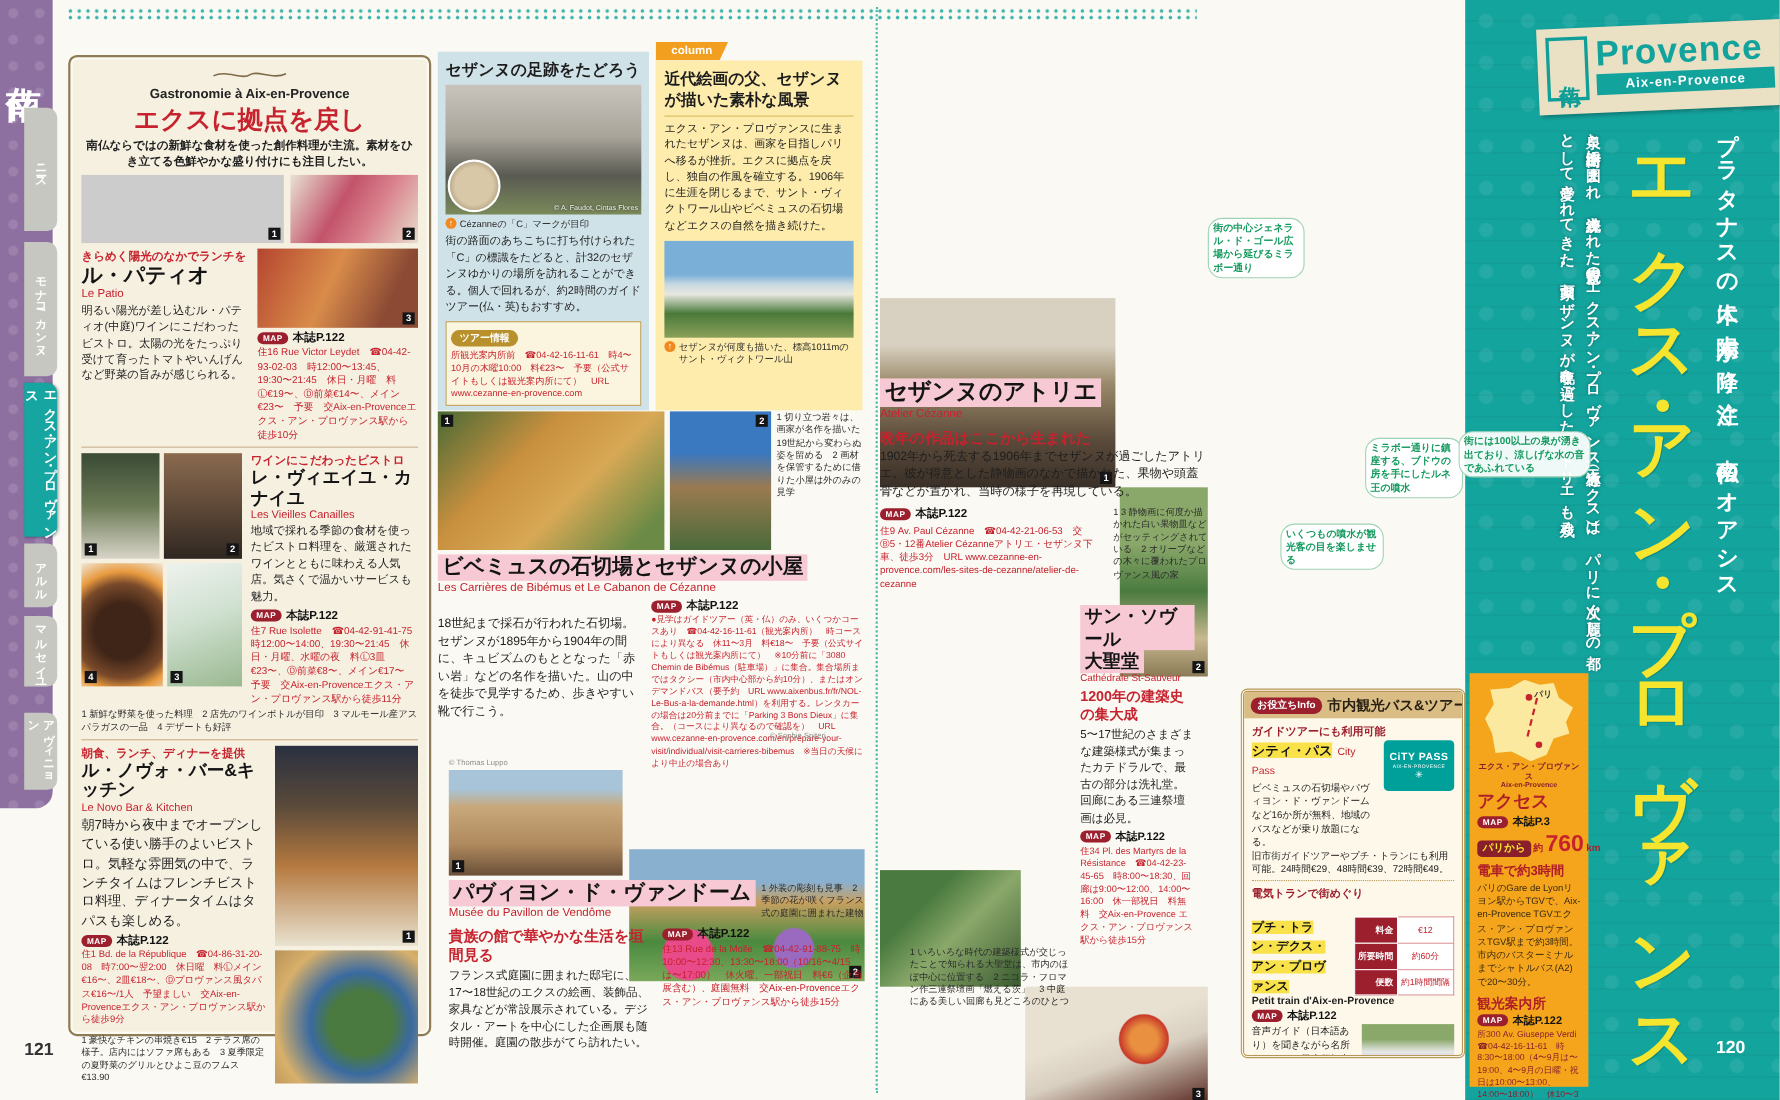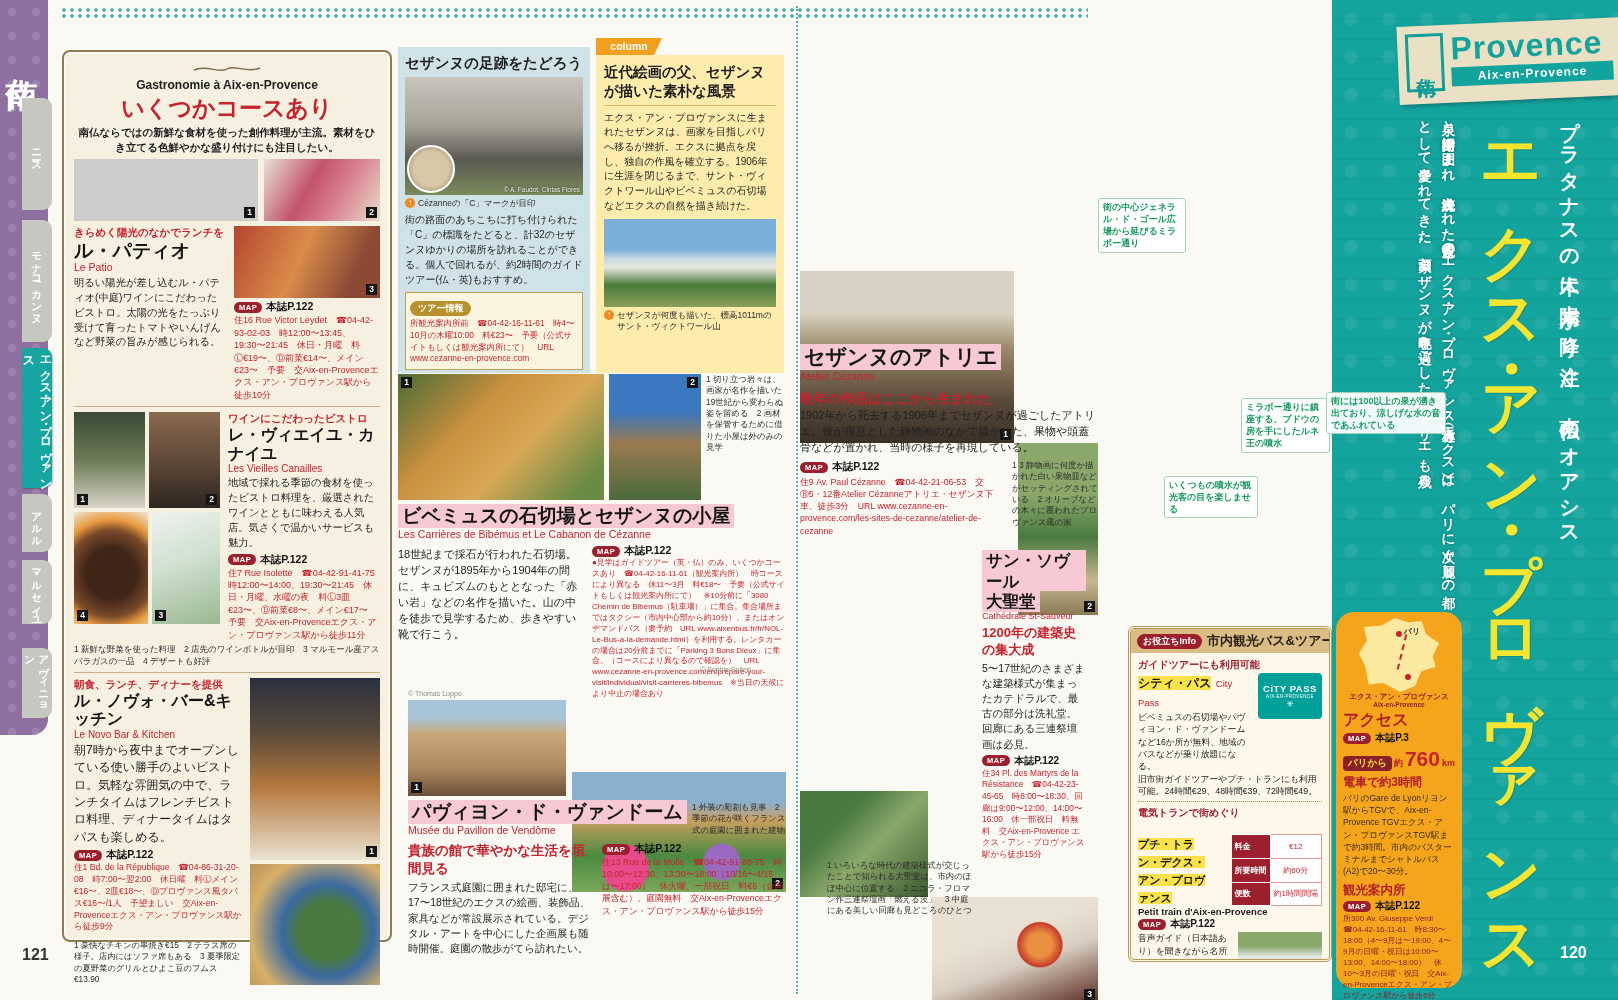--- a/index.html
+++ b/index.html
@@ -15,42 +15,42 @@
 .mtag{background:#9c1f2e;color:#fff;font-size:7.5px;font-weight:bold;padding:1px 5px;border-radius:7px;letter-spacing:.5px}
 .det{color:#c6232e;line-height:1.38;font-size:9px}
 .tagl{color:#c6232e;font-weight:bold;font-size:11px}
 .nm{font-weight:bold;color:#141414;line-height:1.15}
 .en{color:#c6232e;font-weight:normal;font-size:10.5px;line-height:1.1}
 .dsc{color:#1d1d1d;line-height:1.45;font-size:10.5px}
 .cap{color:#2b2b2b;line-height:1.35;font-size:8.5px}
 .pinkT{background:#f6c9d4;font-weight:bold;color:#141414;padding:0 4px;display:inline-block;line-height:1.25}
 .sub{color:#c6232e;font-weight:bold;line-height:1.3}
 .hl{background:#f9e14a;font-weight:bold;color:#141414}
-.gcap{position:absolute;background:rgba(255,255,255,.93);border:1px solid #9fd4b4;border-radius:3px;color:#159a5f;font-size:9px;font-weight:bold;line-height:1.35;padding:2px 4px;z-index:6}
+.gcap{position:absolute;background:rgba(255,255,255,.93);border:1px solid #9fd4b4;border-radius:13px;color:#159a5f;font-size:9px;font-weight:bold;line-height:1.35;padding:2px 4px;z-index:6}
 .vrt{writing-mode:vertical-rl}
 .upr{text-orientation:upright}
 .rule{border-top:1px solid #c9b089;margin:5px 0}
 .rail{left:0;top:0;width:48px;height:735px;background:#8d6fa0;background-image:radial-gradient(circle at 12px 12px,rgba(255,255,255,.12) 4px,transparent 5px);background-size:24px 24px;border-radius:0 0 16px 0}
 .tab{left:22px;width:30px;border-radius:0 9px 9px 0;background:#c7c7c1;color:#fff;font-size:10.5px;font-weight:bold;display:flex;align-items:center;justify-content:center}
 .tab.active{background:#16a5a0;font-size:12px;box-shadow:1px 1px 2px rgba(0,0,0,.25)}
 .box-resto{left:62px;top:50px;width:330px;height:892px;background:#f6f0e1;border:2px solid #8d7c55;border-radius:8px;box-shadow:inset 0 0 0 2px #fdfaf2;padding:8px 10px;display:flex;flex-direction:column}
 .dots{left:60px;top:7px;width:1028px;height:12px;background-image:radial-gradient(circle,#3db4ad 1.5px,transparent 1.9px);background-size:8px 6px}
 .gutter{left:796px;top:6px;height:988px;width:0;border-left:2px dotted #49b9b2}
 .bluebox{left:398px;top:47px;width:192px;height:326px;background:#cfe2e8;padding:7px}
 .colTab{left:596px;top:38px;width:66px;height:17px;background:#f29f1f;color:#fff;font-weight:bold;font-size:10.5px;text-align:center;line-height:17px;clip-path:polygon(0 0,100% 0,88% 100%,0 100%)}
 .colBox{left:596px;top:55px;width:188px;height:318px;background:#fdecac;padding:8px}
 .tourbox{border:1px solid #bfa05a;background:#fbf5df;padding:4px;margin-top:5px}
 .chip{background:#b8912c;color:#fff;font-size:9px;font-weight:bold;display:inline-block;padding:1px 8px;border-radius:8px;margin-bottom:2px}
 .infobox{left:1128px;top:626px;width:204px;height:336px;background:#fdf8ea;border:3px double #b89858;border-radius:6px;overflow:hidden}
 .infohead{height:24px;background:#d9bd85;display:flex;align-items:center;gap:5px;padding:0 6px}
 .infochip{background:#9c1f2e;color:#fff;font-size:9px;font-weight:bold;padding:1px 6px;border-radius:8px;white-space:nowrap}
 .tbl{width:90px;font-size:8px;border-collapse:collapse}
-.tbl .lab{background:#9c1f2e;color:#fff;font-weight:bold;padding:1px 3px;text-align:left;border:1px solid #fff;white-space:nowrap}
+.tbl .lab{background:#9c1f2e;color:#fff;font-weight:bold;padding:1px 3px;text-align:right;border:1px solid #fff;white-space:nowrap}
 .tbl .val{background:#fff;color:#c6232e;border:1px solid #dd9a9a;padding:1px 3px;text-align:center;white-space:nowrap}
-.accbox{left:1336px;top:612px;width:126px;height:376px;background:#f4a51c;border-radius:18px;padding:6px 7px;z-index:5}
+.accbox{left:1336px;top:612px;width:108px;height:376px;background:#f4a51c;border-radius:0;padding:6px 7px;z-index:5}
 .hero{left:1332px;top:0;width:286px;height:1000px;background:#14a49e;background-image:radial-gradient(rgba(255,255,255,.07) 6px,transparent 7px),repeating-linear-gradient(0deg,rgba(0,0,0,.04) 0 2px,transparent 2px 20px);background-size:38px 38px,auto}
 .tag{left:1398px;top:22px;width:226px;height:78px;background:#eae0c4;transform:rotate(-2.5deg);box-shadow:2px 2px 4px rgba(0,0,0,.3);display:flex;gap:7px;padding:8px;z-index:8}
 .stamp{width:38px;height:58px;border:3px solid #0f9e98;display:flex;align-items:center;justify-content:center;color:#0f9e98;font-weight:bold;font-size:19px}
 .provname{color:#12a39d;font-weight:bold;font-size:32px;line-height:1;letter-spacing:1px}
 .provbar{margin-top:3px;width:162px;height:19px;background:#12a39d;color:#fff;font-weight:bold;font-size:12px;text-align:center;line-height:19px;letter-spacing:1px}
 .fr-map{width:80px;height:74px;margin:0 auto;background:#fbe9a0;clip-path:polygon(45% 0,62% 6%,78% 4%,84% 22%,100% 34%,92% 52%,96% 66%,78% 72%,70% 92%,52% 100%,30% 88%,12% 90%,8% 66%,0 48%,10% 30%,6% 12%,28% 10%);position:relative}
 .dashline{position:absolute;left:52%;top:16px;height:36px;border-left:2px dashed #c6232e;transform:rotate(14deg)}
 .reddot{position:absolute;width:6px;height:6px;border-radius:50%;background:#c6232e}
 </style>
 </head>
@@ -81,21 +81,21 @@
 <div class="abs dots"></div>
 <div class="abs gutter"></div>
 
 <div class="abs box-resto">
   <div style="text-align:center">
     <svg width="70" height="10" viewBox="0 0 70 10">
         <path d="M2 6 C14 0 28 10 35 5 C42 0 56 10 68 4" stroke="#7d6b49" fill="none" stroke-width="1.4"></path>
       </svg>
   </div>
   <div style="text-align:center;font-weight:bold;font-size:12px;color:#222">Gastronomie à Aix-en-Provence</div>
-  <div style="text-align:center;font-weight:bold;font-size:23px;color:#c6232e;margin:1px 0">いくつかコースあり</div>
+  <div style="text-align:center;font-weight:bold;font-size:23px;color:#c6232e;margin:1px 0">エクスに拠点を戻し</div>
   <div style="text-align:center;font-weight:bold;font-size:10.5px;line-height:1.4;margin-bottom:5px">南仏ならではの新鮮な食材を使った創作料理が主流。素材をひき立てる色鮮やかな盛り付けにも注目したい。</div>
 
   <div style="display:flex;gap:6px;height:148px">
     <div class="ph" style="flex:1.6;background:linear-gradient(135deg,#5a3category 0,#6b3c20 0,#8c5127 35%,#b5793f 60%,#e9e0d0 88%)">
         <span class="bdg br">1</span>
       </div>
     <div style="width:116px;display:flex;flex-direction:column;gap:3px">
       <div class="ph" style="height:62px;background:linear-gradient(120deg,#e8e2d4 0,#c2536a 40%,#d9828d 65%,#e8ddcc 100%)">
           <span class="bdg br">2</span>
         </div>
@@ -218,21 +218,21 @@
       </div>
     <div class="ph" style="width:92px;background:linear-gradient(180deg,#3a78c0 0 30%,#9a7a50 55%,#4a6a3a 100%)">
         <span class="bdg tr">2</span>
       </div>
     <div class="cap" style="flex:1;font-size:8.4px">1 切り立つ岩々は、画家が名作を描いた19世紀から変わらぬ姿を留める　2 画材を保管するために借りた小屋は外のみの見学</div>
   </div>
   <div style="margin-top:4px"><span class="pinkT" style="font-size:19px">ビベミュスの石切場とセザンヌの小屋</span></div>
   <div class="en" style="font-size:10.5px;margin-top:1px">Les Carrières de Bibémus et Le Cabanon de Cézanne</div>
   <div style="display:flex;gap:8px;margin-top:4px">
     <div style="width:186px">
-      <div class="dsc" style="font-size:11px;margin-top:3px">18世紀まで採石が行われた石切場。セザンヌが1895年から1904年の間に、キュビズムのもととなった「赤い岩」などの名作を描いた。山の中を徒歩で見学するため、歩きやすい靴で行こう。</div>
+      <div class="dsc" style="font-size:11px;margin-top:16px">18世紀まで採石が行われた石切場。セザンヌが1895年から1904年の間に、キュビズムのもととなった「赤い岩」などの名作を描いた。山の中を徒歩で見学するため、歩きやすい靴で行こう。</div>
     </div>
     <div style="flex:1">
       <div class="maprow" style="font-size:10.5px">
           <span class="mtag">MAP</span>
           <span>本誌P.122</span>
         </div>
       <div class="det" style="font-size:7.9px;line-height:1.38">●見学はガイドツアー（英・仏）のみ、いくつかコースあり　☎04-42-16-11-61（観光案内所）　時コースにより異なる　休11〜3月　料€18〜　予要（公式サイトもしくは観光案内所にて）　※10分前に「3080 Chemin de Bibémus（駐車場）」に集合。集合場所まではタクシー（市内中心部から約10分）、またはオンデマンドバス（要予約　URL www.aixenbus.fr/fr/NOL-Le-Bus-a-la-demande.html）を利用する。レンタカーの場合は20分前までに「Parking 3 Bons Dieux」に集合。（コースにより異なるので確認を）　URL www.cezanne-en-provence.com/en/prepare-your-visit/individual/visit-carrieres-bibemus　※当日の天候により中止の場合あり</div>
     </div>
   </div>
 </div>

